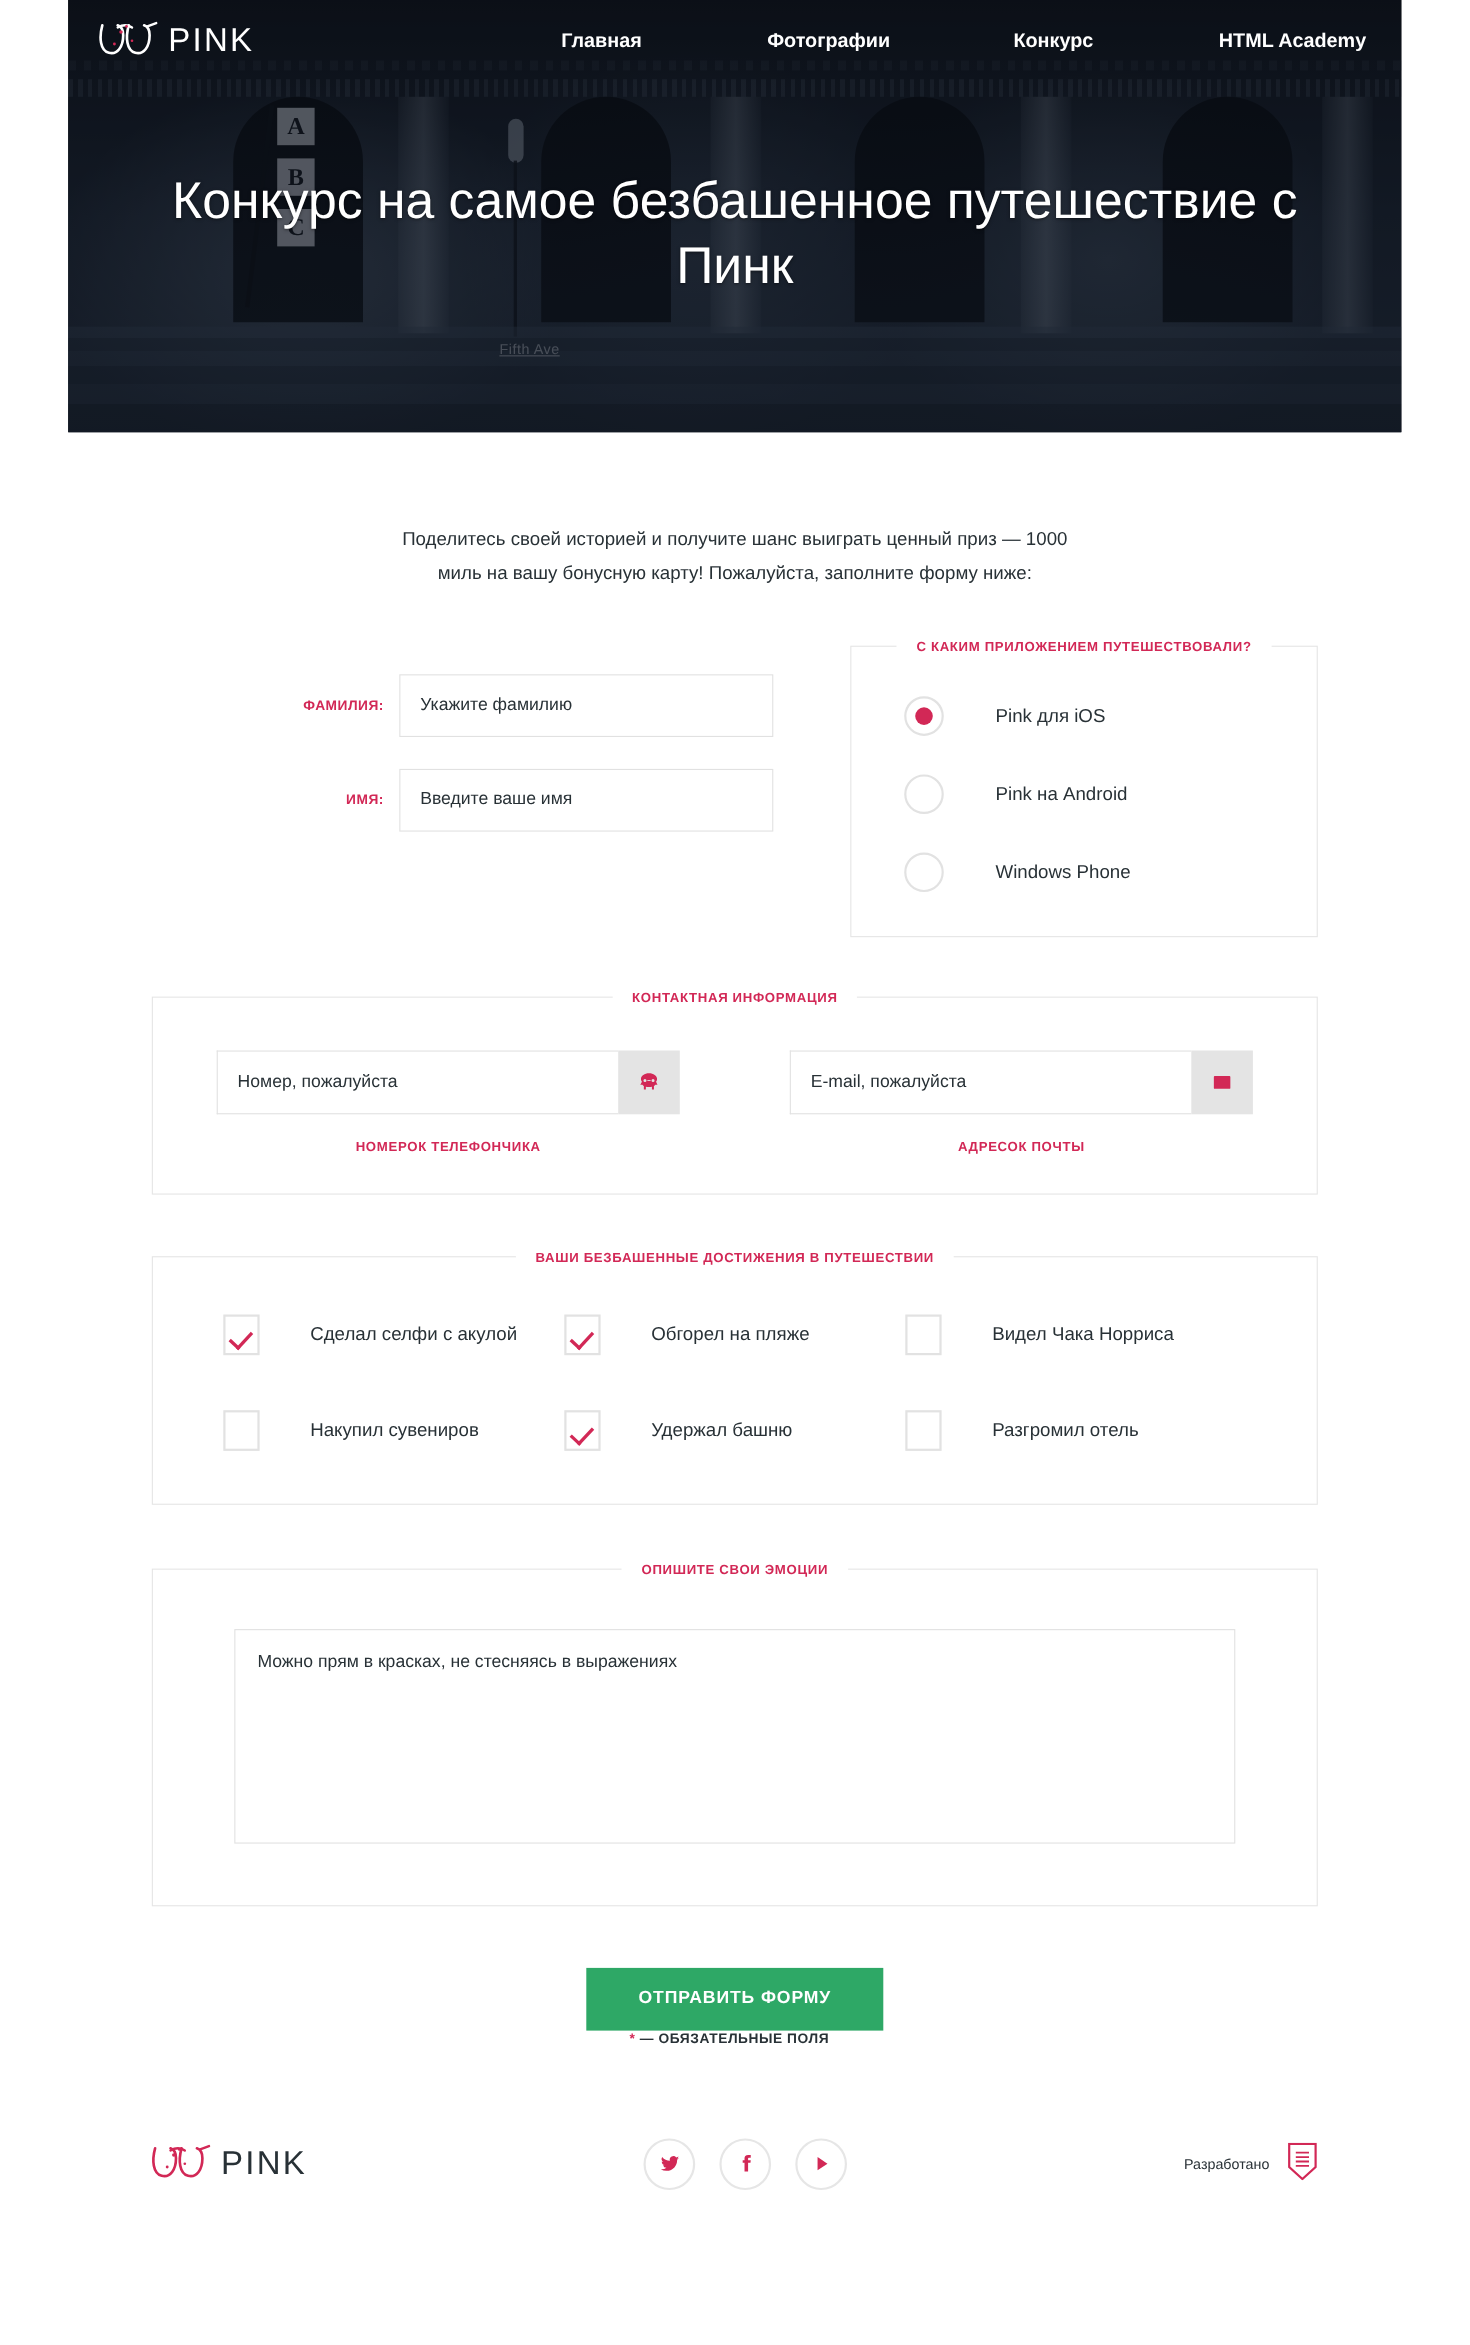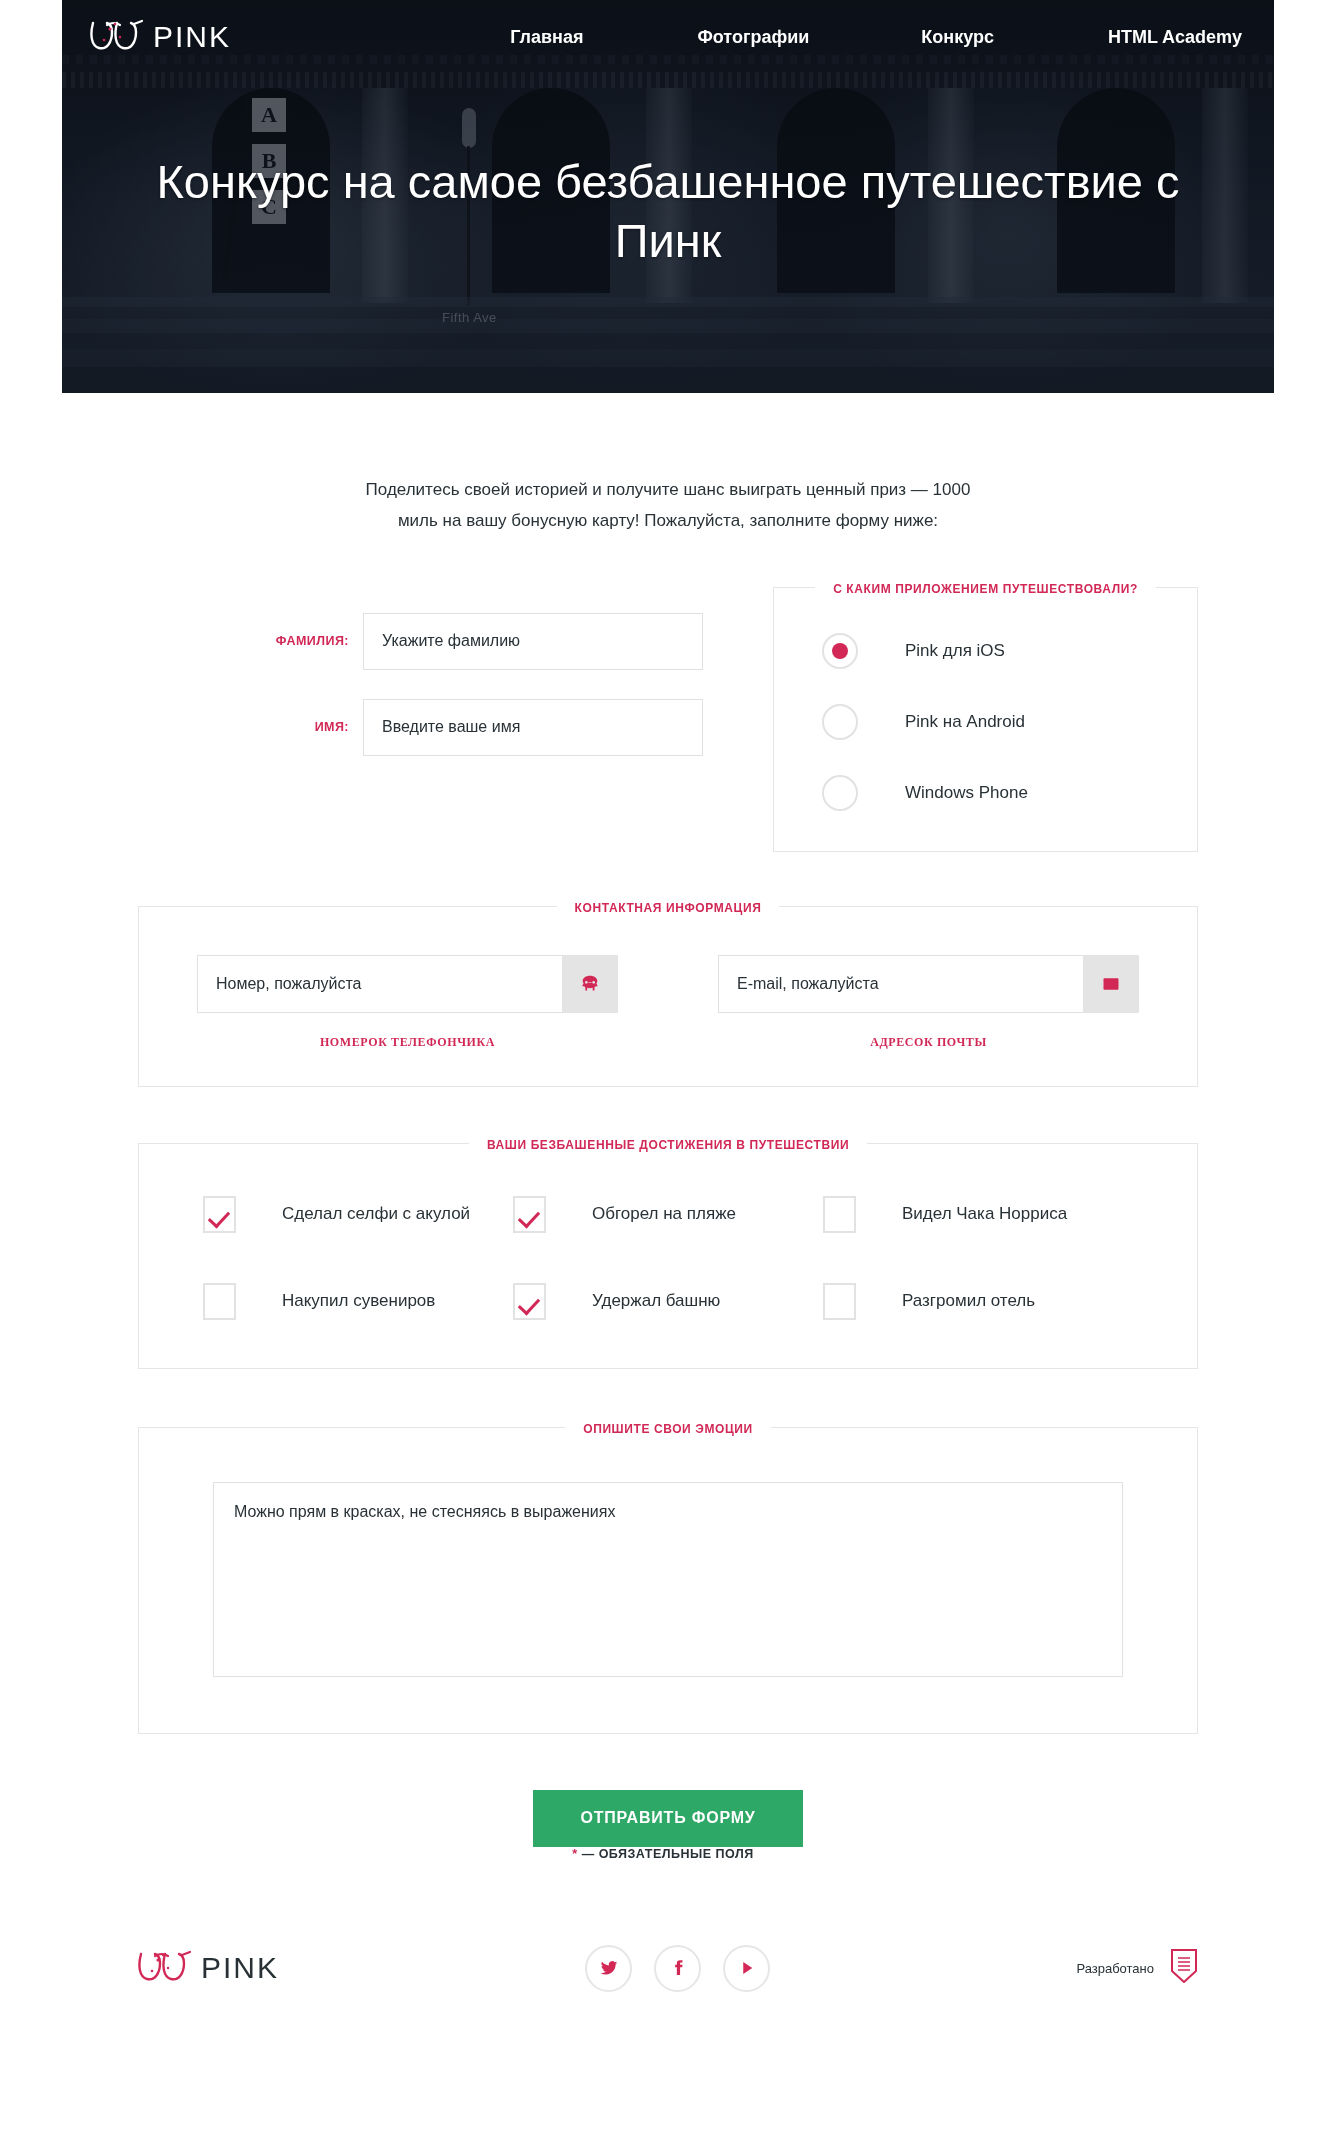--- a/index.html
+++ b/index.html
@@ -83,22 +83,22 @@
   }
   .hero-lamp {
     position:absolute; left:400px; top:108px; width:14px; height:40px;
     background:rgba(198,208,222,.55); border-radius:7px;
   }
   .hero-lamp-stem {
     position:absolute; left:405px; top:146px; width:3px; height:160px;
     background:rgba(14,18,25,.85);
   }
   .hero-fifth {
-    position:absolute; left:380px; top:310px;
-    color:rgba(222,228,238,.62); font-size:13px; letter-spacing:.5px;
+    position:absolute; left:392px; top:310px;
+    color:rgba(222,228,238,.62); font-size:13px; letter-spacing:.5px;text-decoration:underline;
   }
   .hero-overlay { position:absolute; inset:0; background:rgba(12,17,25,0.58); }
   .hero-title {
     position:absolute; left:80px; right:80px; top:152px;
     text-align:center;
     color:#ffffff;
     font-size:47px; line-height:1.26;
     font-weight:normal;
     margin:0;
     text-shadow:0 1px 3px rgba(0,0,0,.5);
@@ -221,21 +221,21 @@
   .contact-input::placeholder { color:#283136; opacity:1; }
   .contact-icon {
     width:56px; height:58px;
     background:#e4e4e4;
     display:flex; align-items:center; justify-content:center;
     color:#d22856;
   }
   .contact-hint {
     margin-top:22px; text-align:center;
     color:#d22856; font-size:12px; font-weight:bold;
-    letter-spacing:.6px; text-transform:uppercase;font-family:Liberation Serif, serif;
+    letter-spacing:.6px; text-transform:uppercase;
   }
 
   
   .achievements { margin-top:56px; padding:52px 64px 48px; }
   .ach-grid {
     display:grid;
     grid-template-columns:repeat(3, 1fr);
     row-gap:50px;
   }
   .check-item { display:flex; align-items:center; cursor:pointer; }

